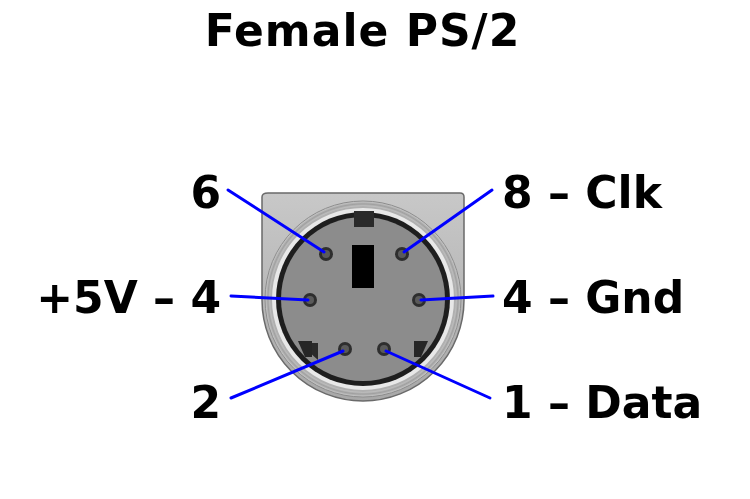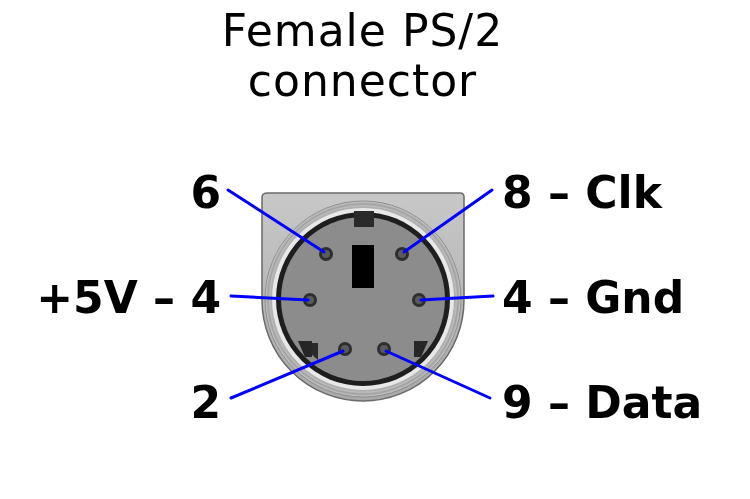--- a/index.html
+++ b/index.html
@@ -14,21 +14,21 @@
       overflow: hidden;
       font-family: "DejaVu Sans", sans-serif;
     }
     .title {
       position: absolute;
       left: 0;
       top: 6px;
       width: 725px;
       text-align: center;
       font-family: "DejaVu Sans", sans-serif;
-      font-weight: normal;
+      font-weight: bold;
       font-size: 44px;
       line-height: 50px;
       color: #000;
       letter-spacing: 1px;
     }
     .title span { display: block; }
     .label {
       position: absolute;
       font-family: "DejaVu Sans", sans-serif;
       font-weight: bold;
@@ -42,21 +42,20 @@
       position: absolute;
       left: 0;
       top: 0;
     }
   </style>
 </head>
 <body>
 
 <div class="title">
   <span>Female PS/2</span>
-  <span>connector</span>
 </div>
 
 <svg class="diagram" width="750" height="499" viewBox="0 0 750 499">
   <defs>
     <linearGradient id="housingGrad" x1="0" y1="0" x2="0" y2="1">
       <stop offset="0" stop-color="#c8c8c8"></stop>
       <stop offset="1" stop-color="#a8a8a8"></stop>
     </linearGradient>
     <radialGradient id="ringGrad" cx="0.5" cy="0.5" r="0.5">
       <stop offset="0.86" stop-color="#9a9a9a"></stop>
@@ -121,13 +120,13 @@
     <line x1="490" y1="398" x2="386" y2="351"></line>
   </g>
 </svg>
 
 <div class="label left" style="right:529px; top:168px;">6</div>
 <div class="label left" style="right:529px; top:273px;">+5V – 4</div>
 <div class="label left" style="right:529px; top:378px;">2</div>
 
 <div class="label" style="left:502px; top:168px;">8 – Clk</div>
 <div class="label" style="left:502px; top:273px;">4 – Gnd</div>
-<div class="label" style="left:502px; top:378px;">9 – Data</div>
+<div class="label" style="left:502px; top:378px;">1 – Data</div>
 
 </body></html>

